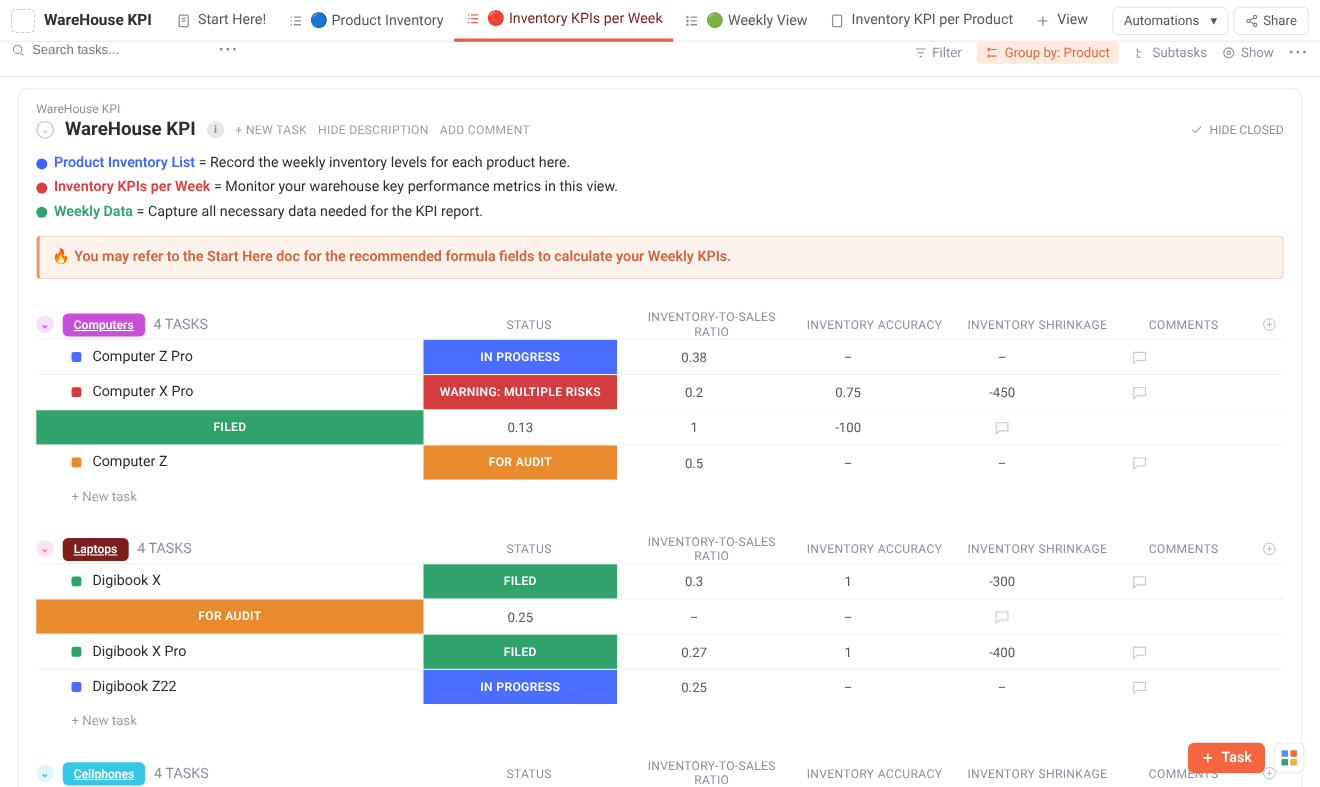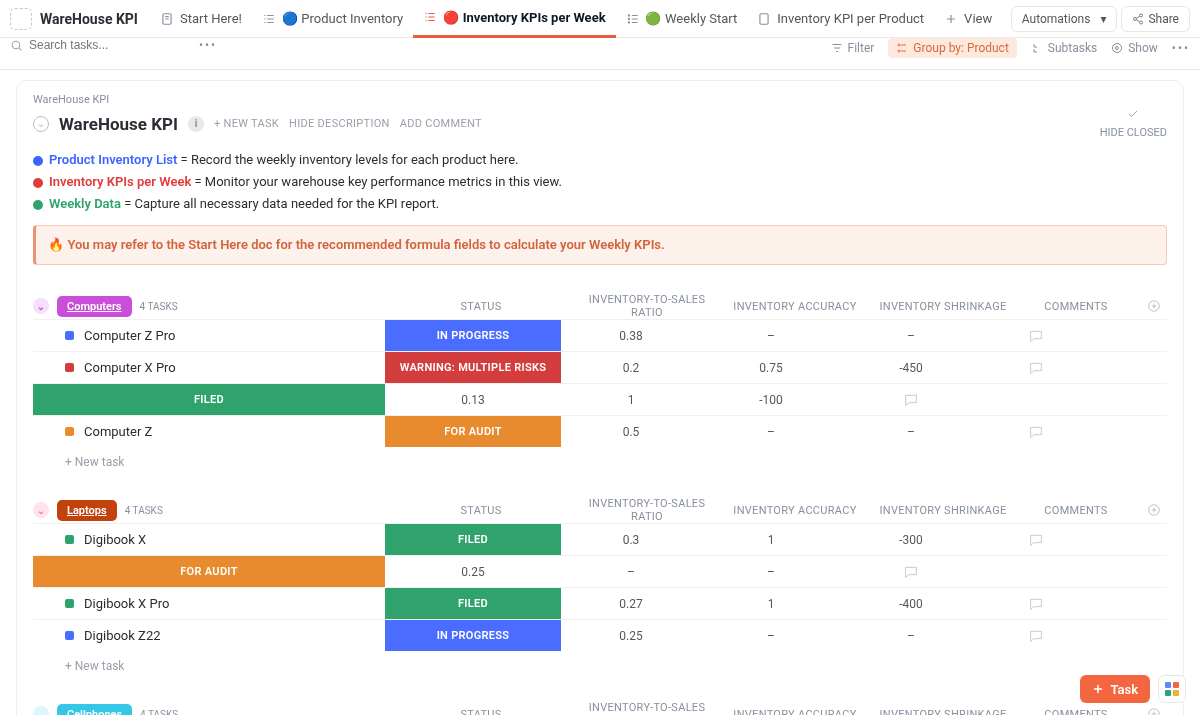--- a/index.html
+++ b/index.html
@@ -2,21 +2,21 @@
 <html><head>
 <meta charset="utf-8">
 <style>
   *{box-sizing:border-box;margin:0;padding:0;}
   body{font-family:-apple-system,BlinkMacSystemFont,"Segoe UI",Roboto,sans-serif;font-size:13px;color:#2a2e34;background:#fff;width:1200px;height:715px;overflow:hidden;}
   
   .topbar{display:flex;align-items:center;height:38px;padding:0 10px;border-bottom:1px solid #e8e8e8;gap:4px;}
   .logo-chip{width:22px;height:22px;border:1px dashed #c9c9c9;border-radius:5px;margin-right:4px;}
   .ws-title{font-weight:700;font-size:14px;margin-right:8px;}
   .tab{display:flex;align-items:center;gap:6px;padding:0 10px;height:38px;color:#54575d;cursor:pointer;font-size:13px;}
-  .tab.active{color:#0f172a;font-weight:700;border-bottom:3px solid #e85d3d;}
+  .tab.active{color:#7f1d1d;font-weight:400;border-bottom:3px solid #e85d3d;}
   .tab-ico{width:14px;height:14px;display:inline-block;}
   .tab-ico svg{width:14px;height:14px;}
   .spacer{flex:1;}
   .pill{display:flex;align-items:center;gap:6px;height:26px;padding:0 10px;border:1px solid #e6e6e6;border-radius:6px;color:#54575d;font-size:12px;cursor:pointer;}
   .pill .caret{margin-left:4px;}
   .share{display:flex;align-items:center;gap:4px;height:26px;padding:0 10px;color:#54575d;font-size:12px;cursor:pointer;border:1px solid #e6e6e6;border-radius:6px;}
   
   .toolbar{display:flex;align-items:flex-start;height:32px;padding:0 10px;border-bottom:1px solid #e8e8e8;font-size:12px;color:#87909e;}
   .search-wrap{display:flex;align-items:center;gap:6px;}
   .search-input{border:none;outline:none;font-size:12px;color:#54575d;width:120px;}
@@ -26,32 +26,32 @@
   .groupby{background:#fde9dd;color:#d96b3e;padding:3px 8px;border-radius:4px;}
   
   .page{padding:10px 16px 0 16px;height:645px;overflow:auto;}
   .card{border:1px solid #eee;border-radius:10px;padding:12px 16px 20px 16px;}
   .breadcrumb{font-size:11px;color:#87909e;}
   .titlebar{display:flex;align-items:center;gap:10px;margin-top:2px;}
   .toggle-caret{width:16px;height:16px;border:1.5px solid #b9bec7;border-radius:50%;display:flex;align-items:center;justify-content:center;color:#b9bec7;font-size:10px;}
   .page-title{font-size:17px;font-weight:700;}
   .info-dot{width:16px;height:16px;border-radius:50%;background:#e8e8e8;color:#8b8b8b;font-size:10px;display:flex;align-items:center;justify-content:center;font-weight:700;}
   .title-act{font-size:11px;color:#9aa0aa;letter-spacing:.3px;cursor:pointer;}
-  .hide-closed{display:flex;align-items:center;gap:6px;font-size:11px;color:#87909e;cursor:pointer;flex-direction:column;}
+  .hide-closed{display:flex;align-items:center;gap:6px;font-size:11px;color:#87909e;cursor:pointer;}
   .desc{margin-top:10px;font-size:13px;line-height:22px;}
   .desc .dot{display:inline-block;width:10px;height:10px;border-radius:50%;margin-right:6px;vertical-align:middle;}
   .desc a.lnk{font-weight:600;text-decoration:none;}
   .callout{margin-top:10px;border:1px solid #f7c9b8;border-left:3px solid #e9936f;background:#fdf1eb;color:#d2633b;border-radius:4px;padding:8px 12px;font-size:13px;font-weight:600;}
   
   .group{margin-top:28px;}
   .g-head{display:flex;align-items:center;gap:8px;font-size:11px;color:#87909e;letter-spacing:.3px;}
   .g-head .col{text-align:center;text-transform:uppercase;}
   .g-caret{width:16px;height:16px;border-radius:50%;background:#fff;display:flex;align-items:center;justify-content:center;font-size:10px;font-weight:700;}
   .g-label{padding:4px 10px;border-radius:5px;color:#fff;font-size:11px;font-weight:600;text-transform:none;letter-spacing:0;text-decoration:underline;}
-  .g-meta{font-size:10px;color:#87909e;letter-spacing:0;text-align:center;}
+  .g-meta{font-size:13px;color:#87909e;letter-spacing:0;text-align:center;}
   .cols{display:grid;grid-template-columns:352px 176px 140px 140px 140px 110px 30px;align-items:center;}
   .row{display:grid;grid-template-columns:352px 176px 140px 140px 140px 110px 30px;align-items:center;height:32px;border-top:1px solid #f0f0f0;font-size:13px;}
   .row:last-of-type{border-bottom:1px solid #f0f0f0;}
   .row .name{display:flex;align-items:center;gap:10px;padding-left:32px;}
   .sq{width:9px;height:9px;border-radius:2px;}
   .status-cell{height:100%;display:flex;align-items:center;justify-content:center;color:#fff;font-size:11px;font-weight:600;letter-spacing:.3px;}
   .num{text-align:center;color:#54575d;font-size:12px;}
   .comment-ico{display:flex;justify-content:center;}
   .comment-ico svg{width:16px;height:16px;stroke:#c6c9cf;fill:none;stroke-width:1.5;}
   .plus-col{display:flex;justify-content:center;}
@@ -90,21 +90,21 @@
           </svg></span>
         <span>🔴 Inventory KPIs per Week</span>
       </div>
       <div class="tab">
         <span class="tab-ico"><svg viewBox="0 0 24 24" fill="none" stroke="#87909e" stroke-width="2">
             <circle cx="5" cy="6" r="1"></circle>
             <circle cx="5" cy="12" r="1"></circle>
             <circle cx="5" cy="18" r="1"></circle>
             <path d="M10 6h10M10 12h10M10 18h10"></path>
           </svg></span>
-        <span>🟢 Weekly Start</span>
+        <span>🟢 Weekly View</span>
       </div>
       <div class="tab">
         <span class="tab-ico"><svg viewBox="0 0 24 24" fill="none" stroke="#87909e" stroke-width="2">
             <rect x="5" y="3" width="14" height="18" rx="2"></rect>
           </svg></span>
         <span>Inventory KPI per Product</span>
       </div>
       <div class="tab">
         <span class="tab-ico"><svg viewBox="0 0 24 24" fill="none" stroke="#87909e" stroke-width="2">
             <path d="M12 5v14M5 12h14"></path>
@@ -275,21 +275,21 @@
               </svg>
             </div>
             <div></div>
           </div>
           <div class="newtask">+ New task</div>
         </div>
         <div class="group">
           <div class="g-head cols">
             <div style="display:flex;align-items:center;gap:8px;">
               <div class="g-caret" style="background:#ffe3ee;color:#ff7aa9">⌄</div>
-              <span class="g-label" style="background:#c2410c">Laptops</span>
+              <span class="g-label" style="background:#7f1d1d">Laptops</span>
               <span class="g-meta">4 TASKS</span>
             </div>
             <div class="col">STATUS</div>
             <div class="col">INVENTORY-TO-SALES RATIO</div>
             <div class="col">INVENTORY ACCURACY</div>
             <div class="col">INVENTORY SHRINKAGE</div>
             <div class="col">COMMENTS</div>
             <div class="plus-col">
               <svg viewBox="0 0 24 24">
                 <circle cx="12" cy="12" r="9"></circle>

